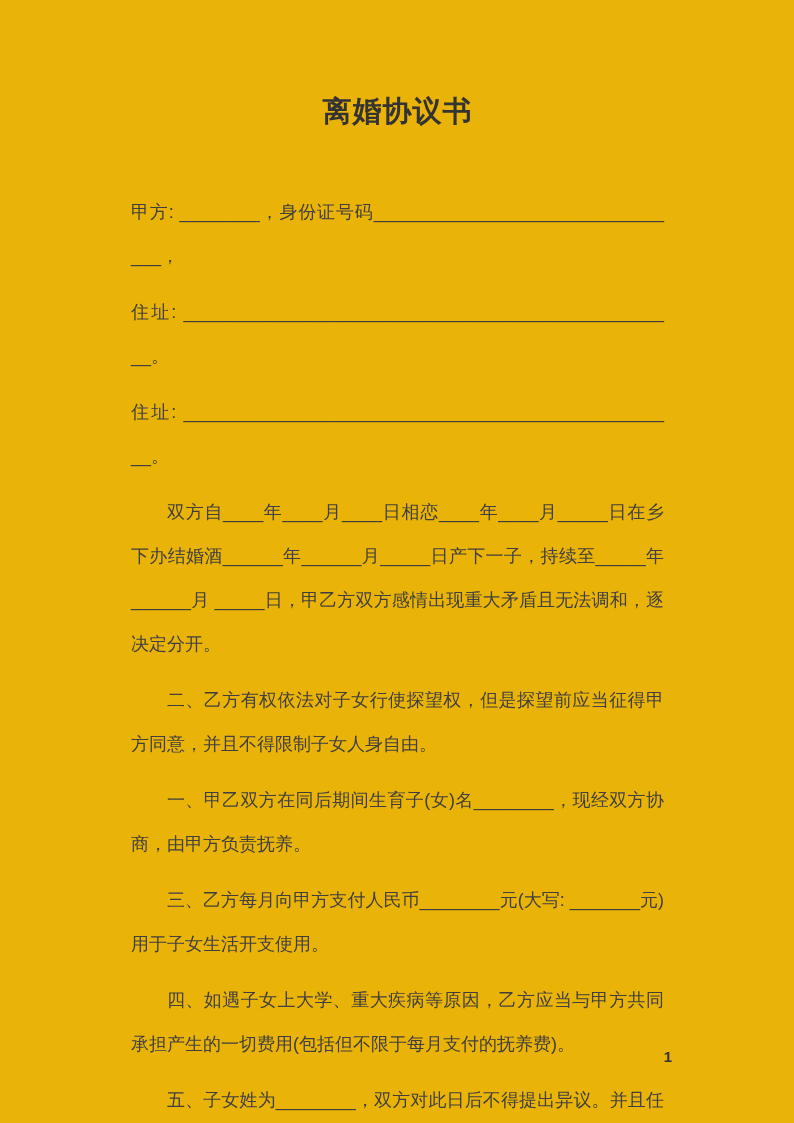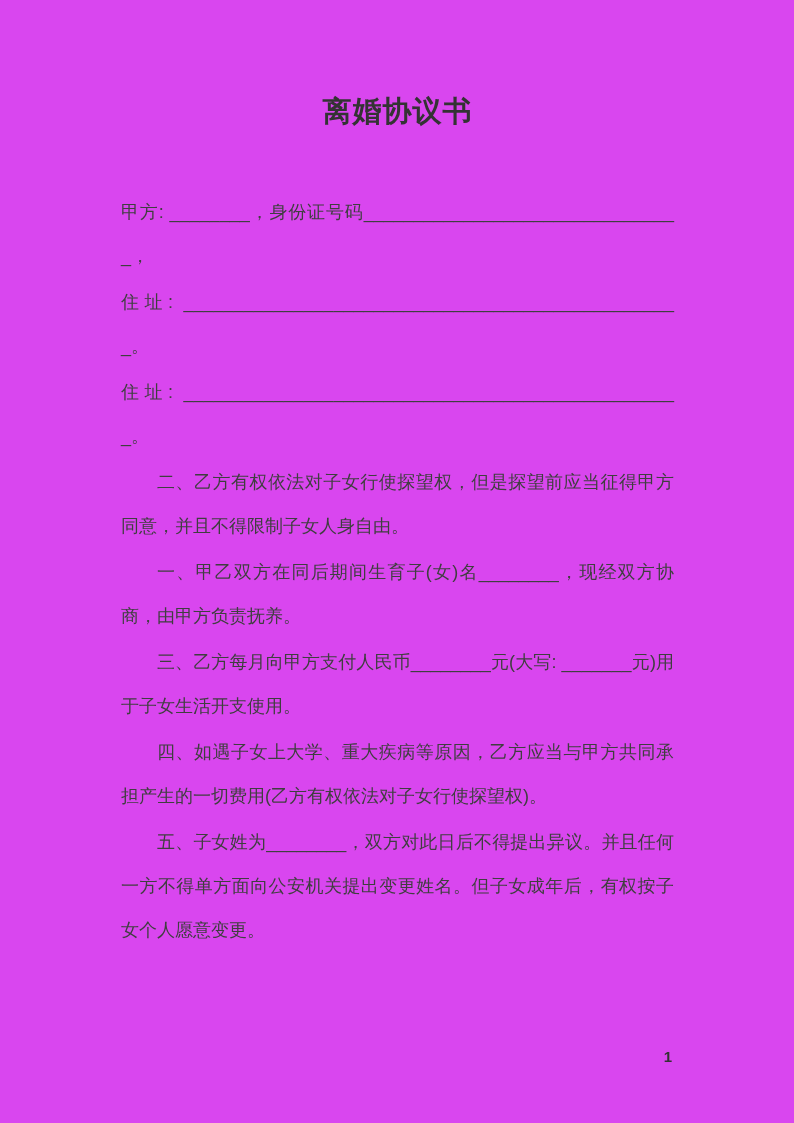--- a/index.html
+++ b/index.html
@@ -5,41 +5,41 @@
   * { margin: 0; padding: 0; box-sizing: border-box; }
   html, body {
     background: #ffffff;
     font-family: "Liberation Sans", "DejaVu Sans", sans-serif;
   }
   .page {
     position: relative;
     width: 794px;
     height: 1123px;
     margin: 0 auto;
-    background: #d946ef;
+    background: #eab308;
     padding: 92px 118px 0 119px;
     overflow: hidden;
     color: #3b3b3b;
   }
   .title {
     text-align: center;
     font-size: 29px;
     font-weight: bold;
     color: #333333;
     letter-spacing: 1px;
     margin-bottom: 58px;
   }
   .body {
     font-size: 18px;
     line-height: 44px;
     text-align: justify;
     color: #3f3f3f;
     word-break: break-all;
   }
-  .body p { margin: 2px; }
+  .body p { margin: 12px; }
   .para { text-indent: 2em; }
   .page-number {
     position: absolute;
     right: 122px;
     bottom: 58px;
     font-size: 15px;
     font-weight: bold;
     color: #333333;
   }
 </style>
@@ -48,21 +48,22 @@
 
 <div class="page">
 
   <h1 class="title">离婚协议书</h1>
 
   <div class="body">
     <p class="line">甲方: ________，身份证号码________________________________，</p>
     <p class="line">住址: __________________________________________________。</p>
     <p class="line">住址: __________________________________________________。</p>
 
+    <p class="para">双方自____年____月____日相恋____年____月_____日在乡下办结婚酒______年______月_____日产下一子，持续至_____年______月 _____日，甲乙方双方感情出现重大矛盾且无法调和，逐决定分开。</p>
     <p class="para">二、乙方有权依法对子女行使探望权，但是探望前应当征得甲方同意，并且不得限制子女人身自由。</p>
     <p class="para">一、甲乙双方在同后期间生育子(女)名________，现经双方协商，由甲方负责抚养。</p>
     <p class="para">三、乙方每月向甲方支付人民币________元(大写: _______元)用于子女生活开支使用。</p>
-    <p class="para">四、如遇子女上大学、重大疾病等原因，乙方应当与甲方共同承担产生的一切费用(乙方有权依法对子女行使探望权)。</p>
+    <p class="para">四、如遇子女上大学、重大疾病等原因，乙方应当与甲方共同承担产生的一切费用(包括但不限于每月支付的抚养费)。</p>
     <p class="para">五、子女姓为________，双方对此日后不得提出异议。并且任何一方不得单方面向公安机关提出变更姓名。但子女成年后，有权按子女个人愿意变更。</p>
   </div>
 
   <div class="page-number">1</div>
 </div>
 
 </body></html>

